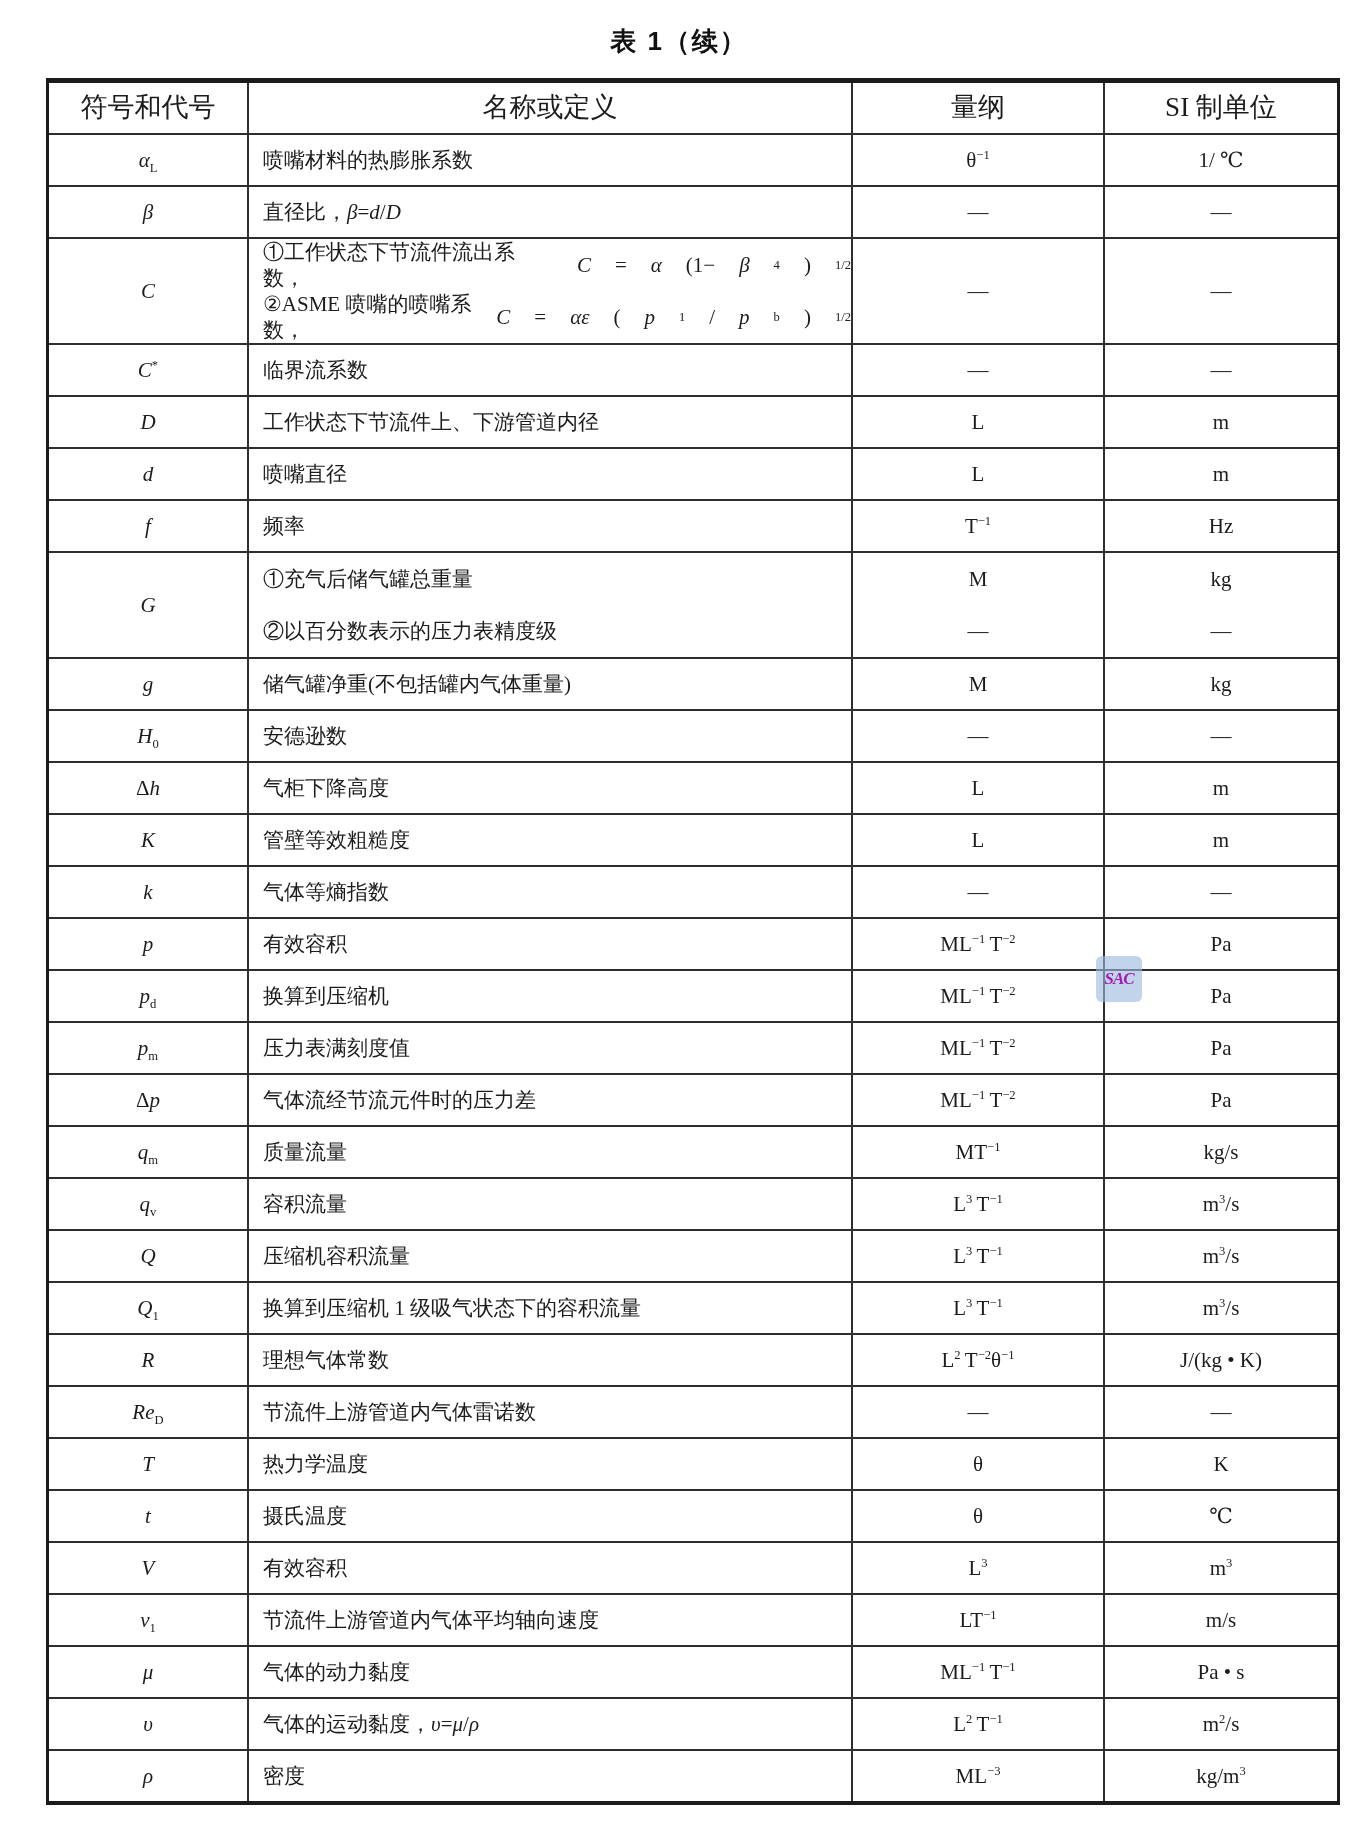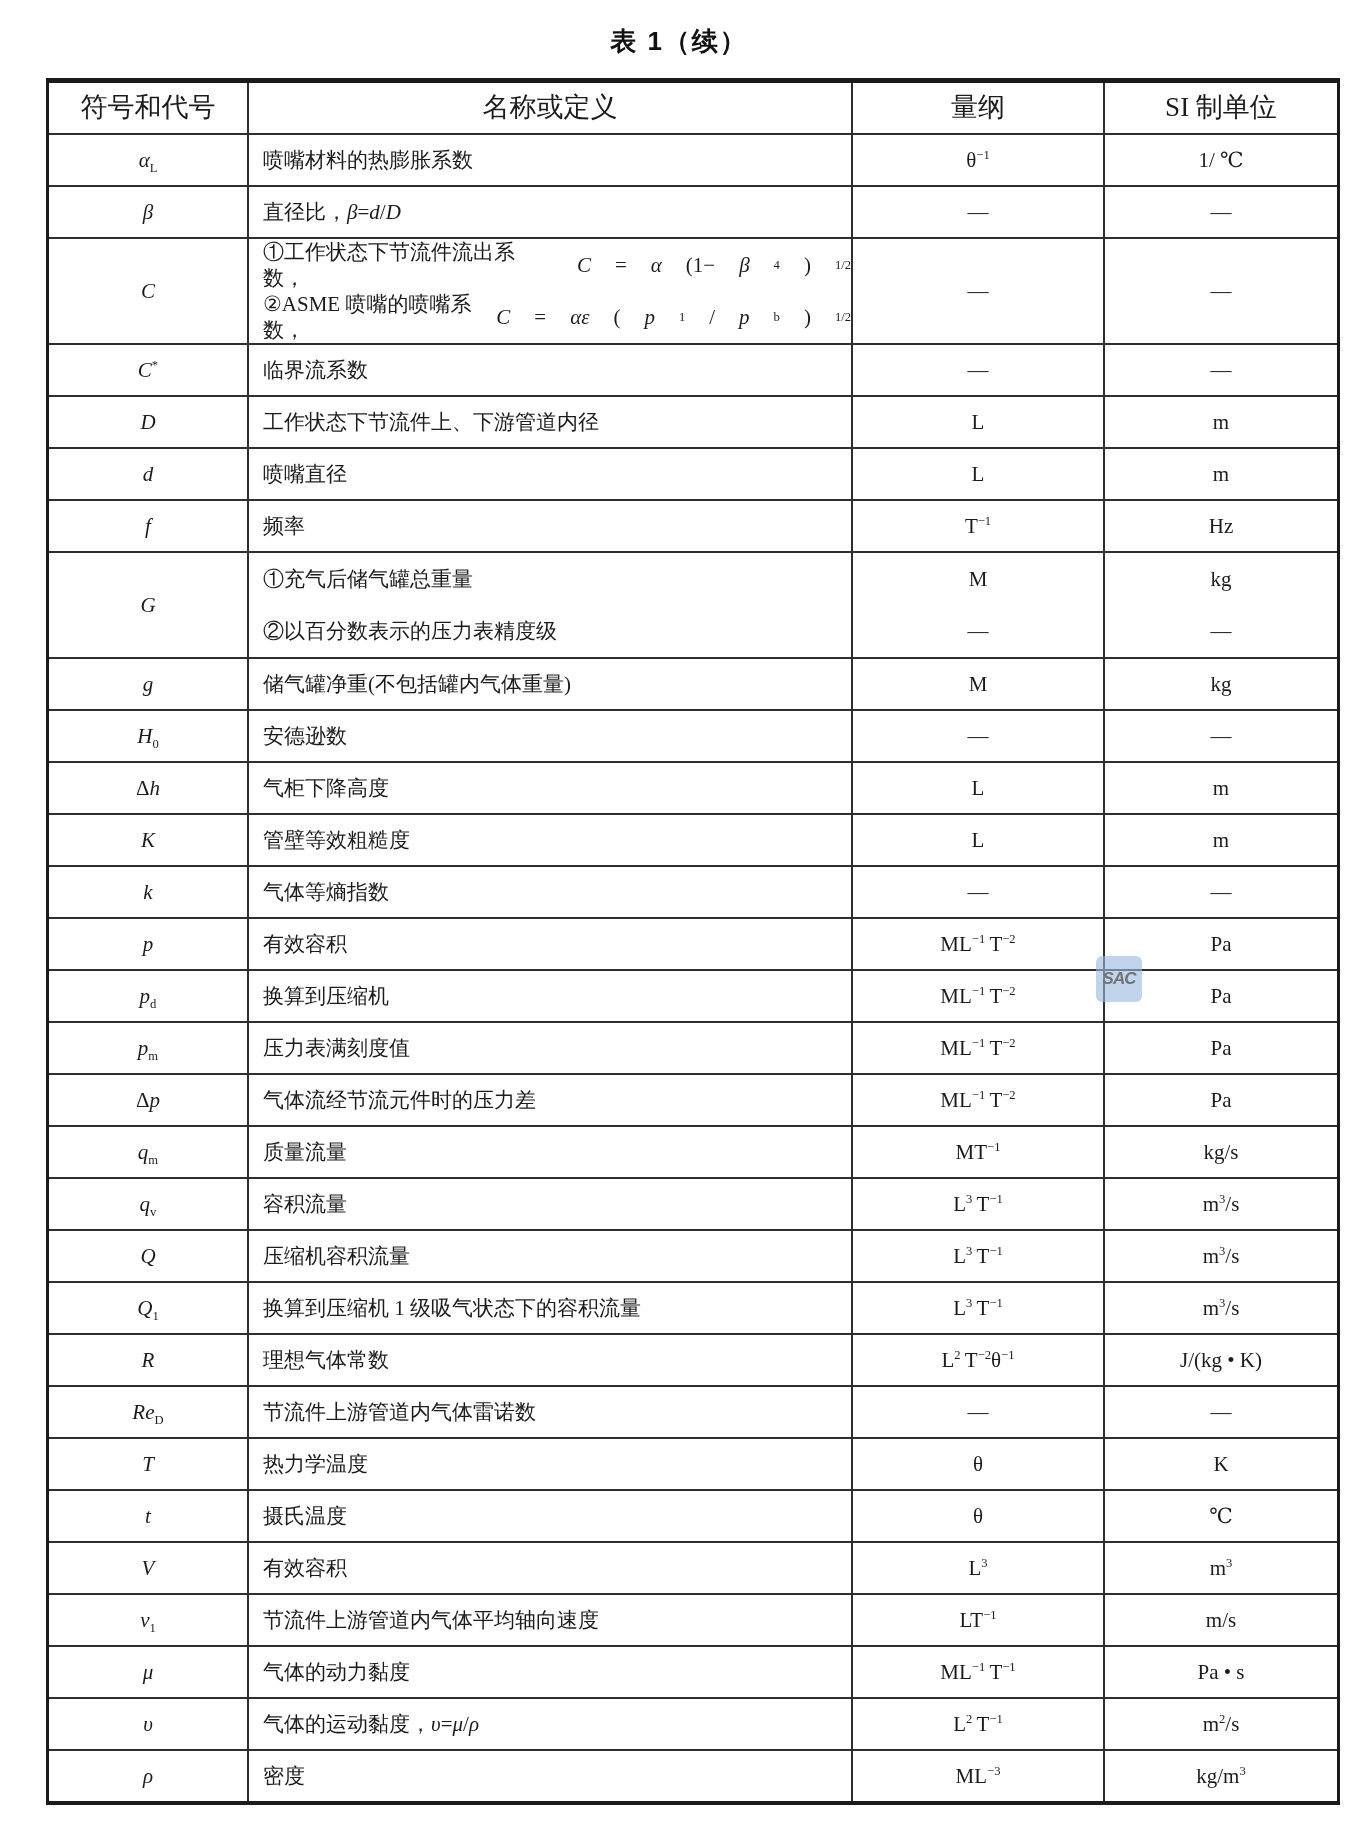--- a/index.html
+++ b/index.html
@@ -36,22 +36,22 @@
   sub{font-size:0.6em;line-height:0;}
   sup{font-size:0.6em;line-height:0;}
   i{font-style:italic;}
   .watermark{
     position:absolute;left:1096px;top:956px;width:46px;height:46px;
     background:rgba(156,186,223,0.62);border-radius:6px;
     display:flex;align-items:center;justify-content:center;
     z-index:5;pointer-events:none;
   }
   .watermark span{
-    font-family:Liberation Sans, sans-serif;
-    font-style:italic;font-weight:bold;font-size:17px;color:#737373;
+    font-family:Liberation Serif, serif;
+    font-style:italic;font-weight:bold;font-size:17px;color:#a21caf;
     letter-spacing:-1px;
   }
 </style>
 </head>
 <body>
 
 <div class="doc-title">表 1（续）</div>
 
 <table class="sym-table">
   <thead>

